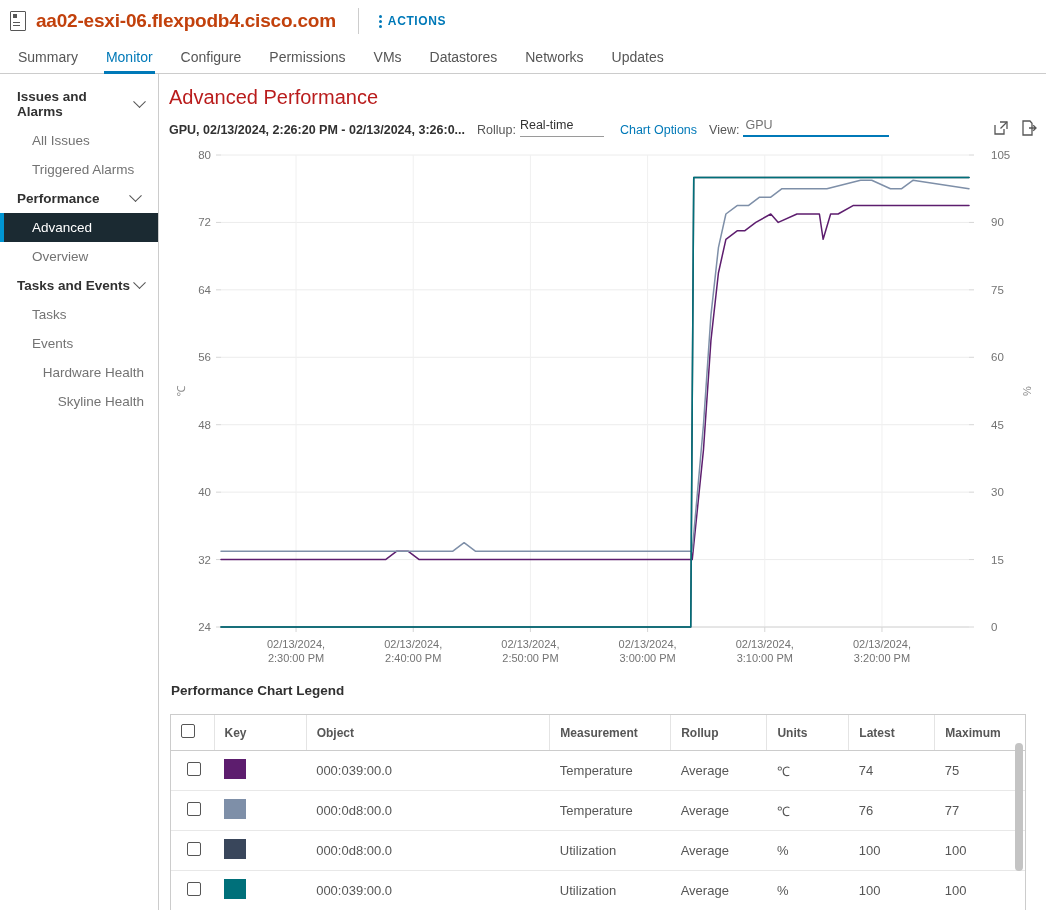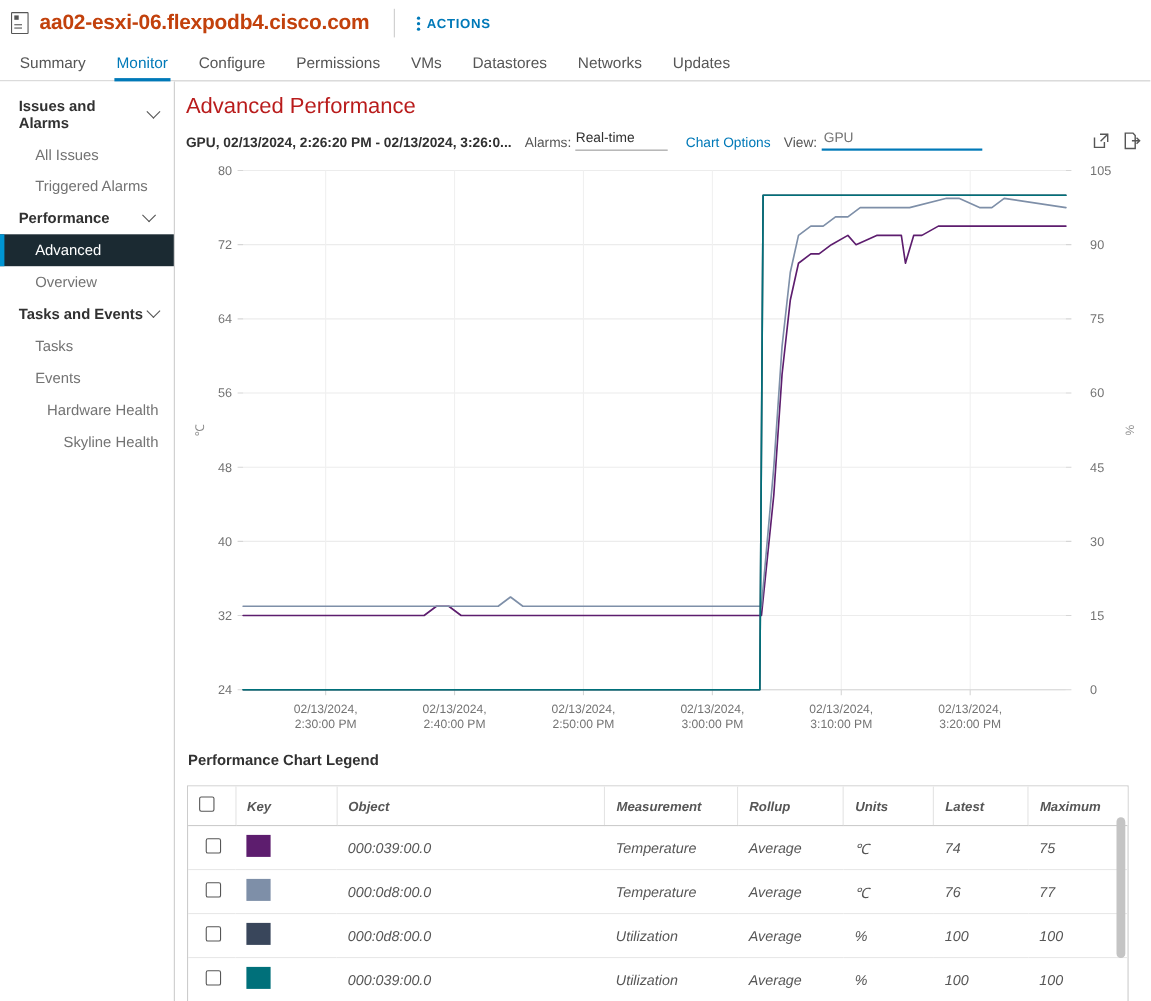--- a/index.html
+++ b/index.html
@@ -111,21 +111,21 @@
   
   .chart-area { position: relative; width: 880px; height: 530px; margin-left: 0px; }
   .chart-svg { display:block; }
   .legend-title { font-size: 13.5px; font-weight: 700; color: #313131; margin: 10px 0 16px 2px; }
 
   
   .tbl-wrap {
     border: 1px solid #cccccc; width: 856px; margin-left: 1px;
     background: #fff; position: relative;
   }
-  table.legend { border-collapse: collapse; width: 100%; table-layout: fixed; font-style: italic; }
+  table.legend { border-collapse: collapse; width: 100%; table-layout: fixed; }
   table.legend th {
     font-size: 12px; font-weight: 700; color: #565656; text-align: left;
     padding: 9px 8px 9px 10px; border-bottom: 1px solid #cccccc;
     border-right: 1px solid #e4e4e4; background: #fff;
   }
   table.legend th:last-child { border-right: none; }
   table.legend td {
     font-size: 13px; color: #565656; padding: 8px 8px 8px 10px;
     border-bottom: 1px solid #e8e8e8;
   }
@@ -207,21 +207,21 @@
     <div class="side-item">Events</div>
     <div class="side-item flat">Hardware Health</div>
     <div class="side-item flat">Skyline Health</div>
   </div>
 
   <div class="main">
     <div class="page-title">Advanced Performance</div>
 
     <div class="chart-ctl">
       <span class="chart-range">GPU, 02/13/2024, 2:26:20 PM - 02/13/2024, 3:26:0...</span>
-      <span class="ctl-label">Alarms:</span>
+      <span class="ctl-label">Rollup:</span>
       <span class="period-box">Real-time</span>
       <span class="link-btn">Chart Options</span>
       <span class="ctl-label">View:</span>
       <span class="view-box">GPU</span>
       <span class="ctl-spacer"></span>
       <span class="icon-btn">
         <svg width="18" height="18" viewBox="0 0 18 18">
           <path d="M3 6 L3 15 L12 15 L12 10" fill="none" stroke="#565656" stroke-width="1.3"></path>
           <path d="M8 3 L15 3 L15 10" fill="none" stroke="#565656" stroke-width="1.3"></path>
           <line x1="15" y1="3" x2="8.5" y2="9.5" stroke="#565656" stroke-width="1.3"></line>

